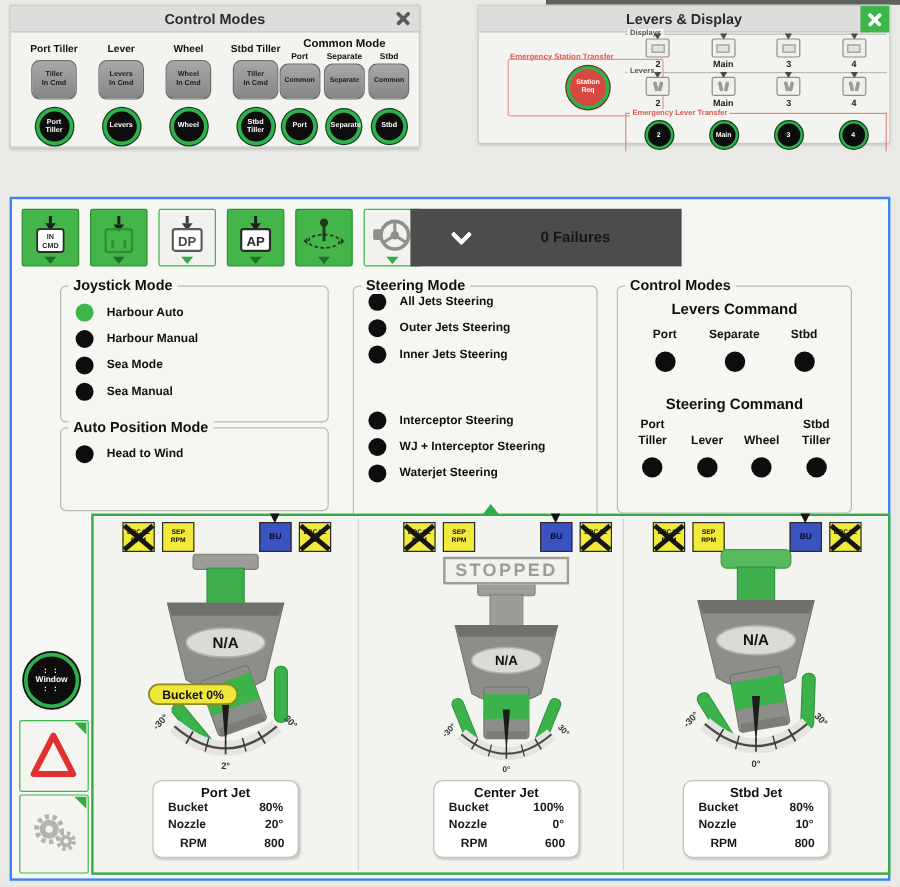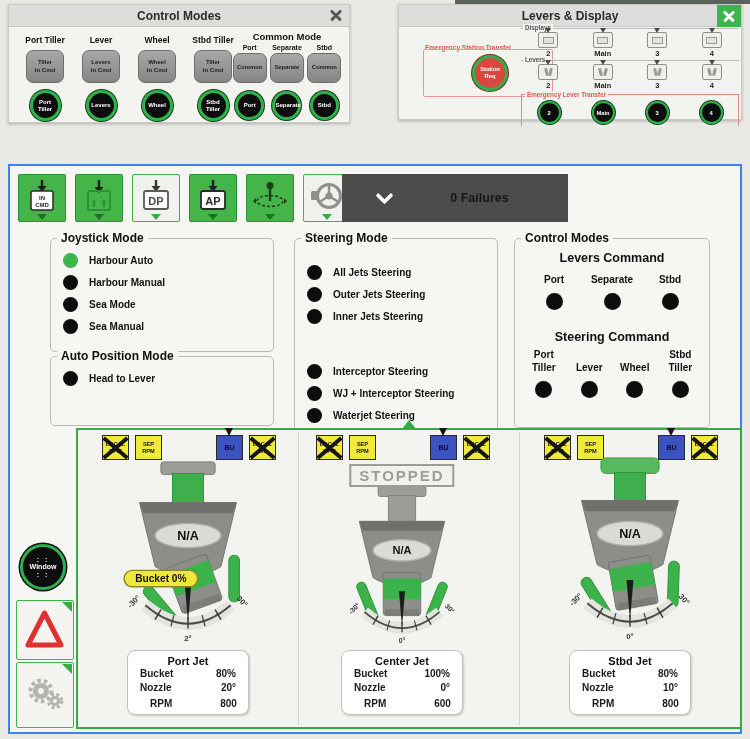--- a/index.html
+++ b/index.html
@@ -102,21 +102,21 @@
   .window-btn .dots { font-size:7px; font-weight:bold; line-height:1; letter-spacing:2px; }
   .window-btn .wlabel { font-size:7px; font-weight:bold; line-height:1.2; }
   .side-btn { position:absolute; left:6px; width:58px; background:#f4f4f1; border:1.5px solid #3cb64a; border-radius:2px; cursor:pointer; }
   .corner-tri { position:absolute; top:1px; right:1px; width:0; height:0; border-top:10px solid #35ab45; border-left:10px solid transparent; }
 
   
   .jet-area { position:absolute; left:66px; top:262px; width:666px; height:301px; border:2px solid #35ab45; background:#f3f3f0; }
   .jet-marker { position:absolute; top:-10px; left:50%; margin-left:-7px; width:0; height:0;
                 border-left:7px solid transparent; border-right:7px solid transparent; border-bottom:9px solid #35ab45; }
   .jet-col { position:absolute; top:0; width:220px; height:100%; }
-  .jet-col.c1 { left:0; } .jet-col.c2 { left:214px; } .jet-col.c3 { left:442px; }
+  .jet-col.c1 { left:0; } .jet-col.c2 { left:234px; } .jet-col.c3 { left:442px; }
   .col-sep { position:absolute; top:2px; bottom:2px; width:1px; background:#d2d2ce; }
 
   .badges { position:absolute; top:5px; left:0; right:0; height:26px; }
   .badge { position:absolute; width:27px; height:25px; display:flex; align-items:center; justify-content:center;
            border:1px solid #2a2a2a; }
   .badge .btxt { font-size:5.6px; font-weight:bold; line-height:1.1; white-space:pre-line; text-align:center; color:#111; z-index:1; }
   .badge.yellow { background:#f2ea3a; }
   .badge.blue { background:#3b53c0; } .badge.blue .btxt { font-size:7px; color:#0a0a2a; }
   .xbar { position:absolute; left:-3px; right:-3px; top:50%; margin-top:-2px; height:4px; background:#161616; }
   .xbar.a { transform:rotate(40deg); } .xbar.b { transform:rotate(-40deg); }
@@ -393,28 +393,28 @@
           <span class="opt-label">Sea Manual</span>
         </div>
       </div>
     </div>
 
     <div class="group-box" style="left:40px; top:190px; width:224px; height:70px;">
       <span class="group-title">Auto Position Mode</span>
       <div style="margin-top:14px">
         <div class="opt-row">
           <span class="radio"></span>
-          <span class="opt-label">Head to Lever</span>
+          <span class="opt-label">Head to Wind</span>
         </div>
       </div>
     </div>
 
     <div class="group-box" style="left:284px; top:72px; width:204px; height:220px;">
       <span class="group-title">Steering Mode</span>
-      <div style="margin-top:26px">
+      <div style="margin-top:5px">
         <div class="opt-row">
           <span class="radio"></span>
           <span class="opt-label">All Jets Steering</span>
         </div>
         <div class="opt-row">
           <span class="radio"></span>
           <span class="opt-label">Outer Jets Steering</span>
         </div>
         <div class="opt-row">
           <span class="radio"></span>

